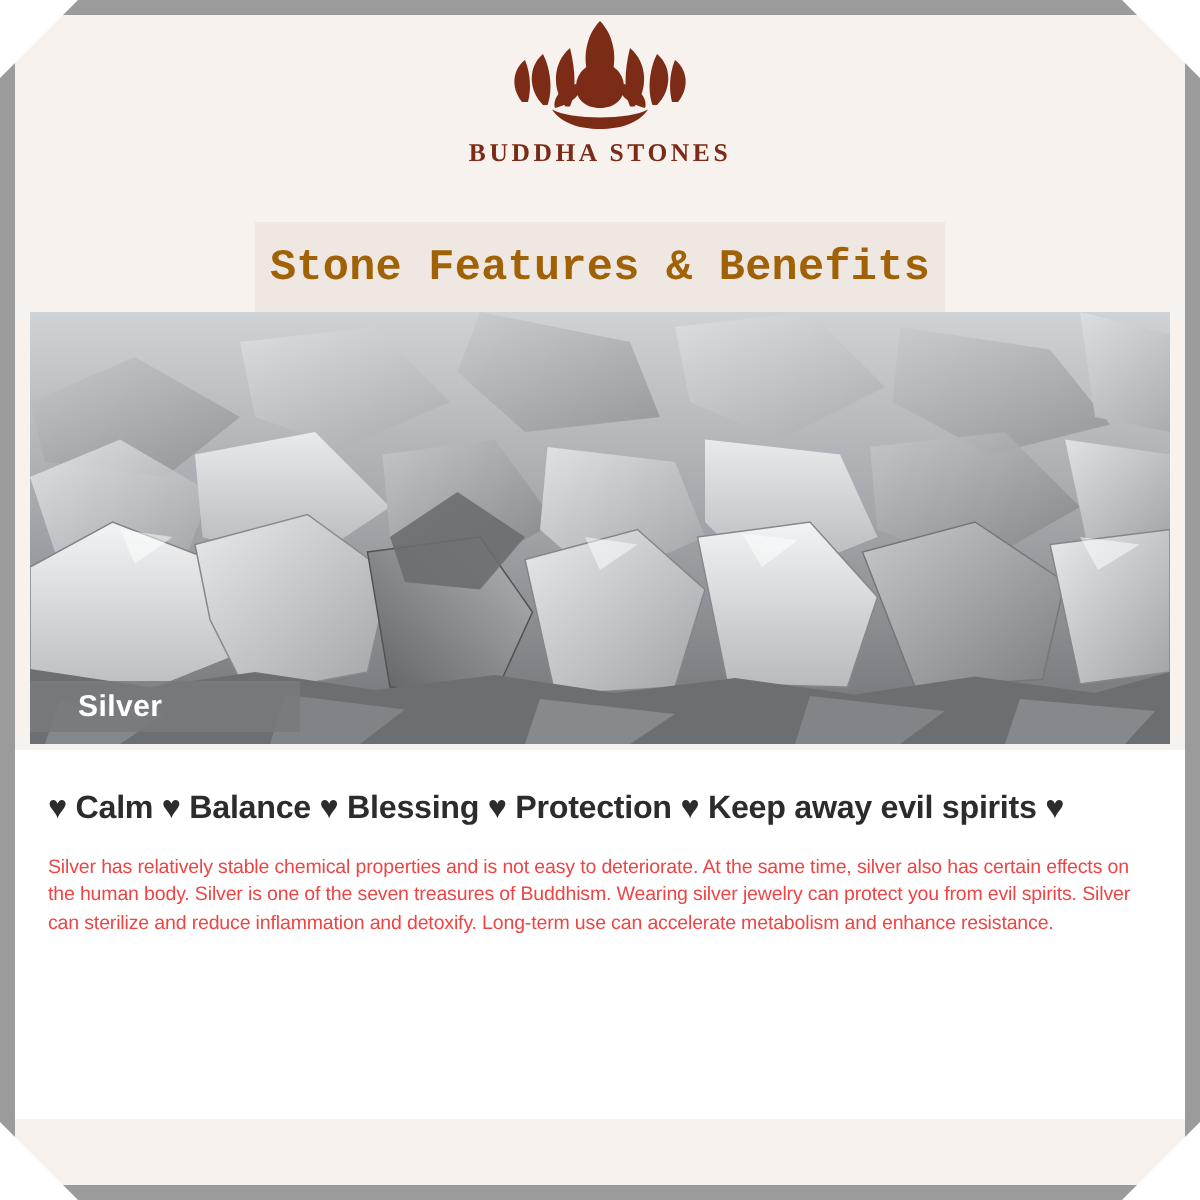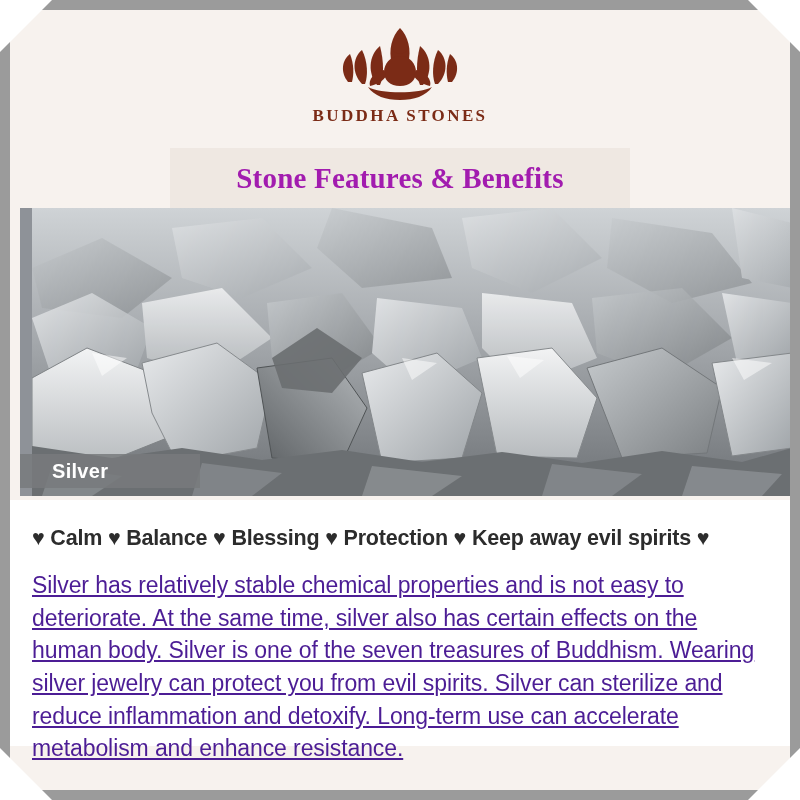--- a/index.html
+++ b/index.html
@@ -105,21 +105,20 @@
     position: absolute;
     left: 0;
     top: 0;
     width: 780px;
     height: 135px;
     background: #f7f2ee;
     display: flex;
     flex-direction: column;
     align-items: center;
     justify-content: flex-start;
-    padding-top: 14px;
     box-sizing: border-box;
   }
   .logo-mark {
     width: 140px;
     height: 80px;
     display: block;
   }
   .brand-name {
     margin-top: 2px;
     font-size: 17px;
@@ -149,35 +148,34 @@
     height: 60px;
     background: #f7f2ee;
   }
   .title-bar .ribbon-left { left: 0; }
   .title-bar .ribbon-right { right: 0; }
   .title-text {
     position: relative;
     z-index: 2;
     font-size: 29px;
     font-weight: bold;
-    color: #a21caf;
+    color: #a16207;
     letter-spacing: 0.2px;
-    font-family: Liberation Serif, serif;
+    font-family: Liberation Mono, monospace;
   }
 
   
   .hero {
     position: absolute;
     left: 10px;
     top: 198px;
     width: 760px;
     height: 288px;
     overflow: hidden;
     background: #8e9298;
-    padding-left: 12px;
   }
   .hero svg {
     display: block;
   }
   .hero-label {
     position: absolute;
     left: 0;
     bottom: 8px;
     min-width: 180px;
     height: 34px;
@@ -205,26 +203,25 @@
   }
   .benefits {
     font-size: 21.5px;
     font-weight: bold;
     color: #2c2c2c;
     letter-spacing: -0.2px;
     white-space: nowrap;
     margin-bottom: 18px;
   }
   .desc {
-    font-size: 23px;
+    font-size: 13px;
     line-height: 1.42;
-    color: #4c1d95;
+    color: #ef4444;
     text-align: left;
     letter-spacing: -0.1px;
-    text-decoration: underline;
   }
 </style>
 </head>
 <body>
 
 <div id="page">
 
   <div class="frame-bg"></div>
   <div class="frame-inner"></div>
 

